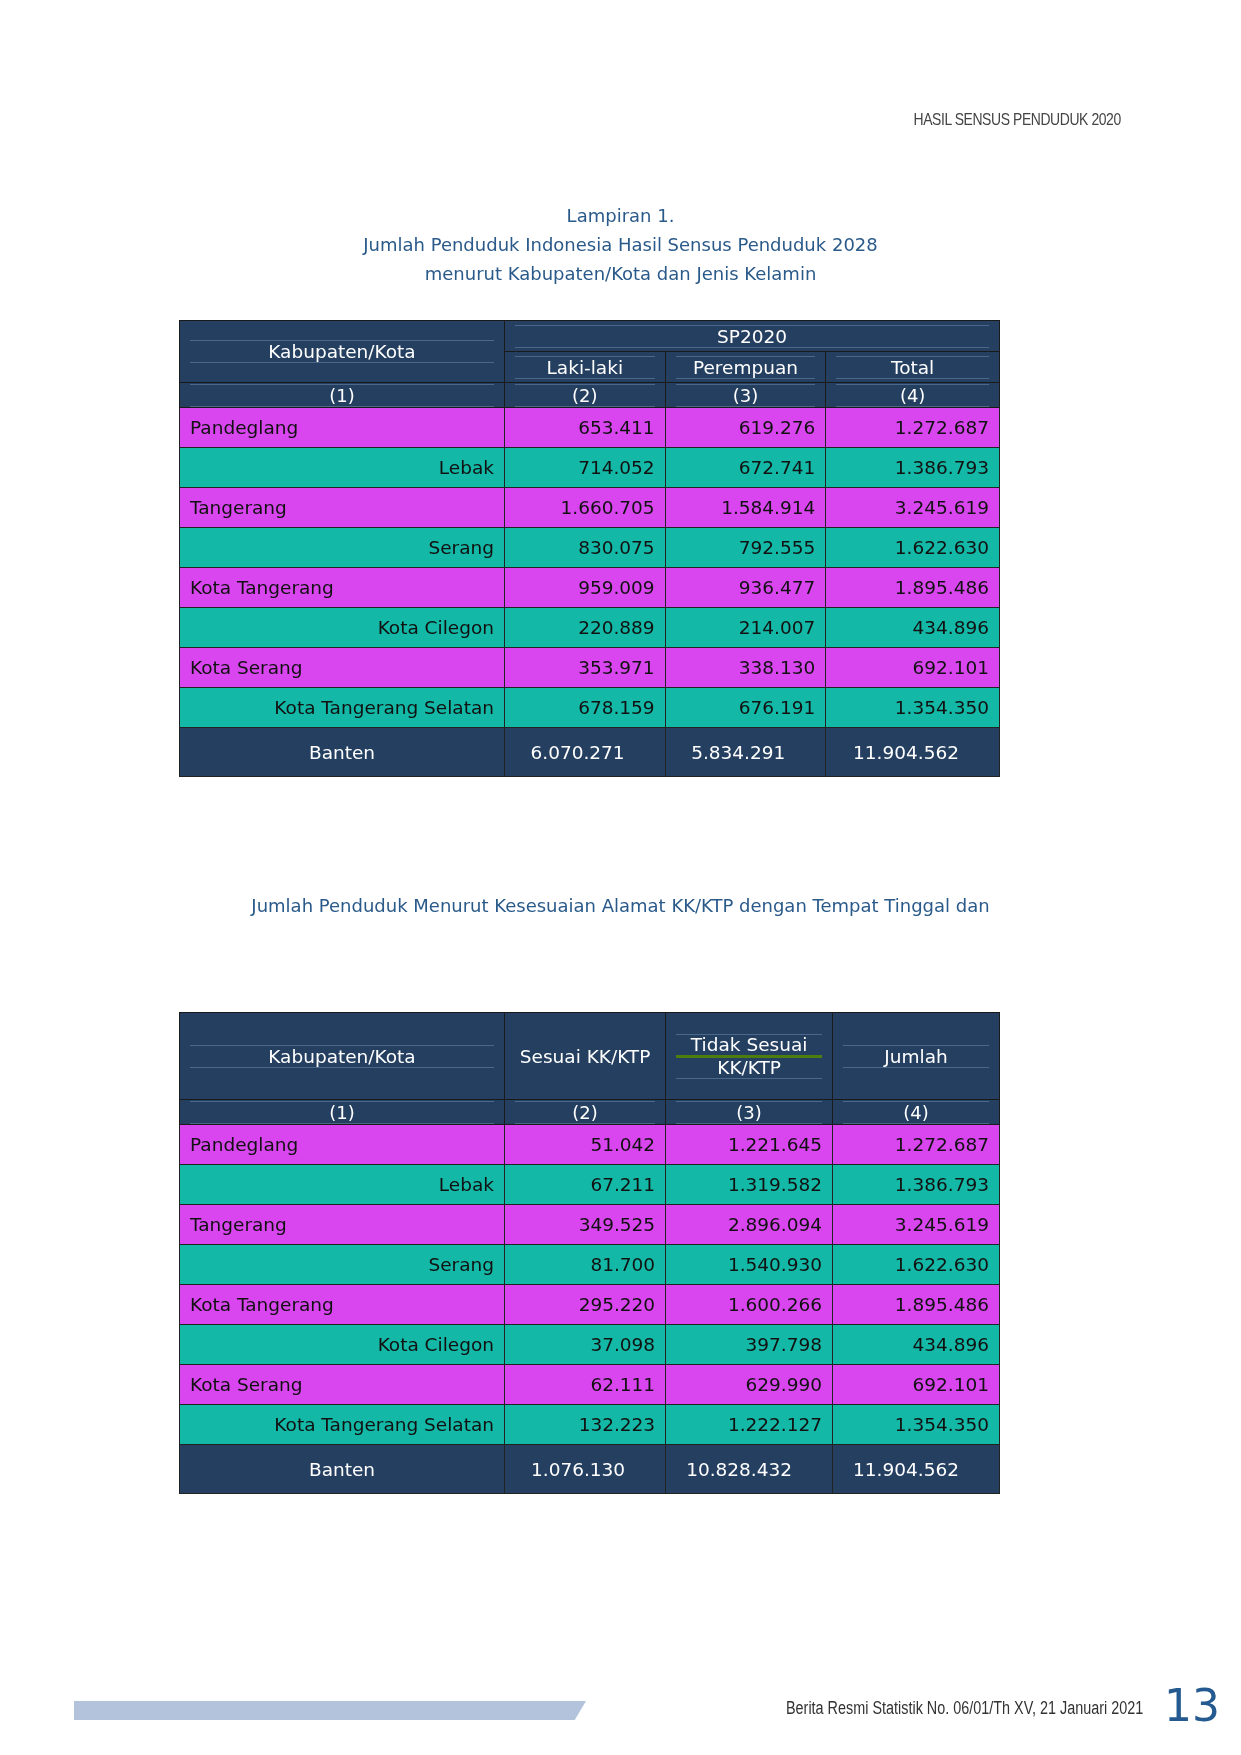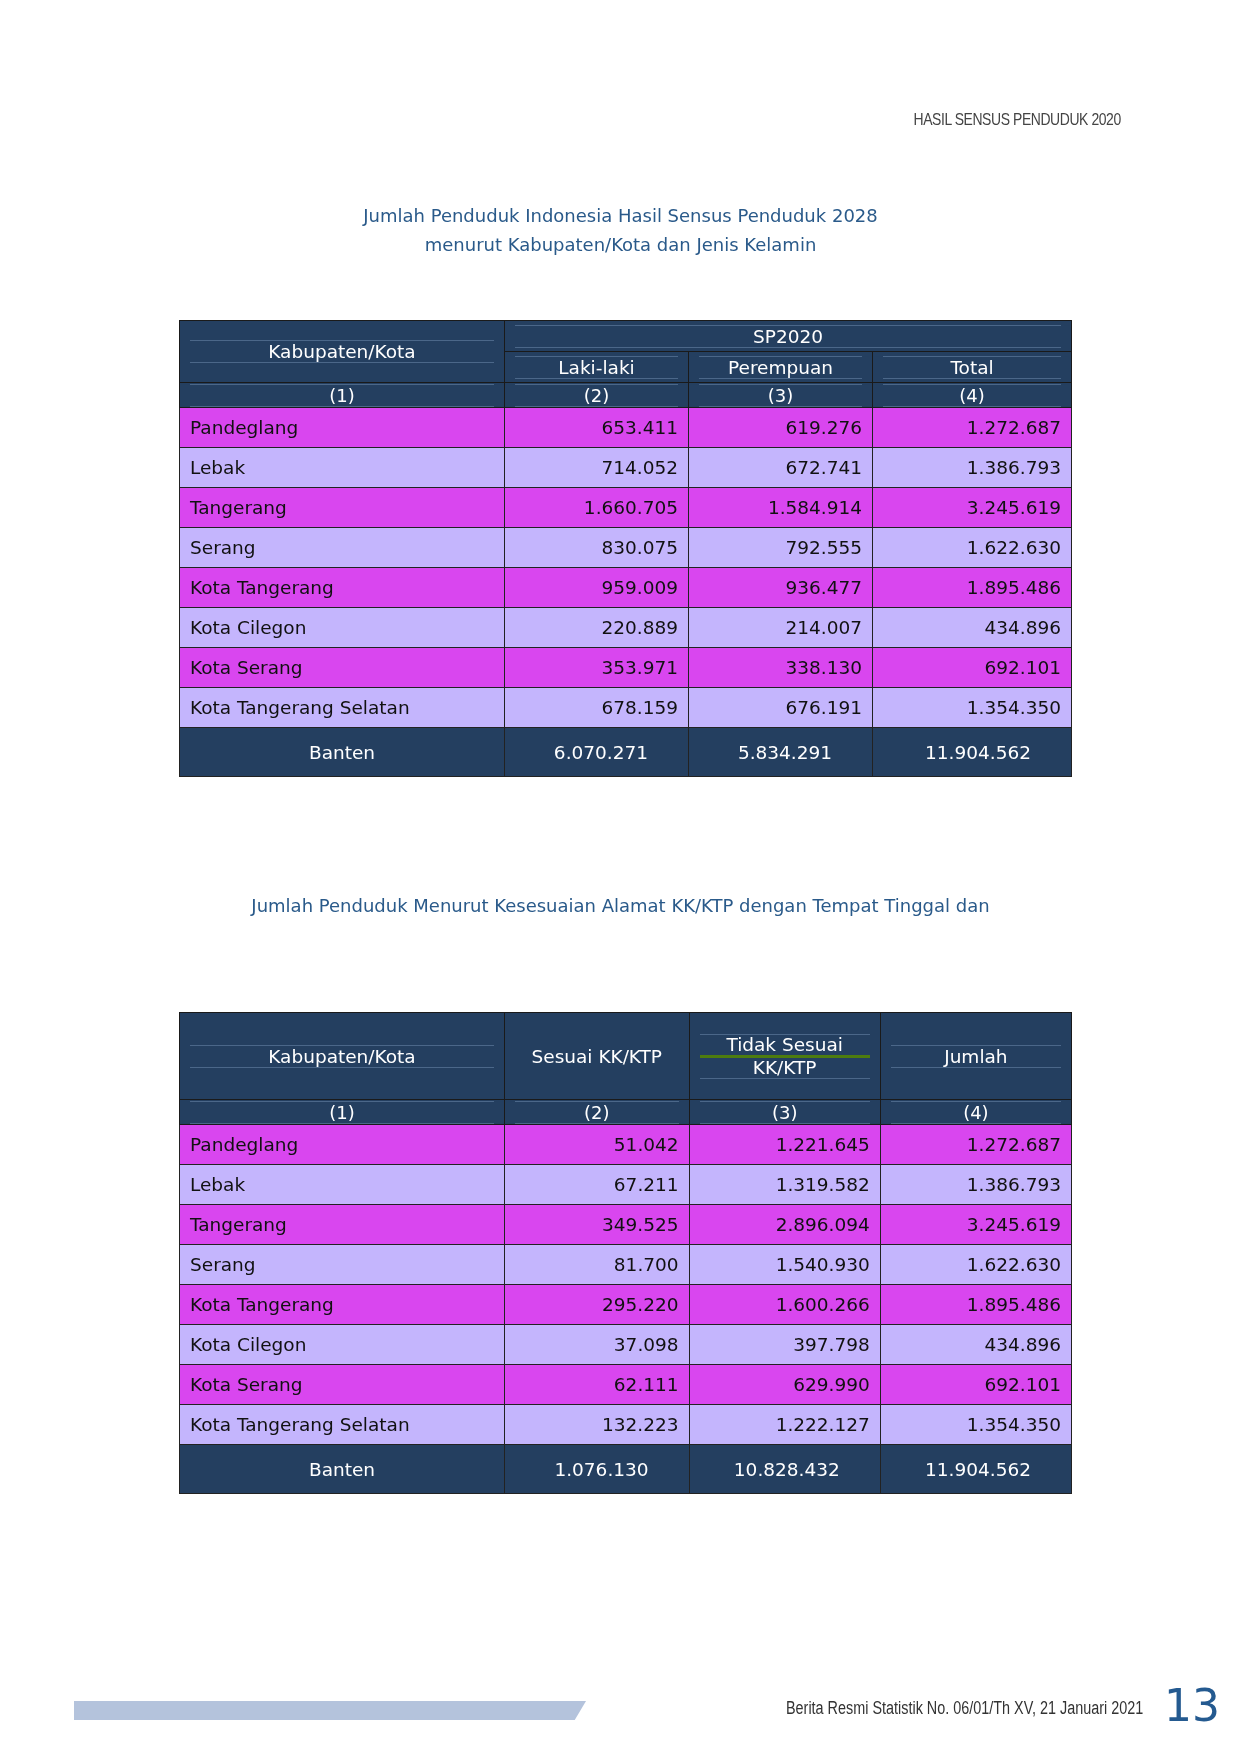--- a/index.html
+++ b/index.html
@@ -13,35 +13,35 @@
     letter-spacing: -0.5px; transform: scaleX(0.82); transform-origin: right center;
   }
   .caption {
     position: absolute; left: 0; width: 1241px; text-align: center;
     color: #2a5a8a; font-family: "DejaVu Sans", sans-serif; font-size: 18px; line-height: 29px;
   }
   .caption div { white-space: nowrap; }
   .caption1 { top: 201px; }
   .caption2 { top: 891px; }
   table.data {
-    position: absolute; left: 179px; width: 893px; border-collapse: collapse;
+    position: absolute; left: 179px; width: 821px; border-collapse: collapse;
     font-family: "DejaVu Sans", sans-serif; font-size: 18.5px;
     border: 1.5px solid #555;
   }
   table.t1 { top: 320px; }
   table.t2 { top: 1012px; }
   table.data th, table.data td { border: 1px solid #222; padding: 0 10px; }
   table.data th {
     background: #243f60; color: #fff; font-weight: normal; text-align: center;
     border-color: #1a1a1a;
   }
   th .inner { display: block; border-top: 1px solid #4b6789; border-bottom: 1px solid #4b6789; }
   table.data td { height: 39px; }
   tr.odd td { background: #d946ef; }
-  tr.even td { background: #c4b5fd; }
+  tr.even td { background: #14b8a6; text-align: right; }
   td.name { text-align: left; padding-left: 12px; width: 304px; }
   td.num { text-align: right; padding-right: 40px; }
   tr.total td { background: #243f60; color: #fff; height: 48px; }
   tr.total td.name { text-align: center; margin-left: 32px; }
   tr.total td.num { padding-right: 40px; }
   .colnum th { height: 24px; font-size: 18px; }
   .t1 .h1 th { height: 30px; }
   .t1 .h2 th { height: 30px; }
   .t2 .h1 th { height: 86px; }
   .footer-bar {
@@ -57,20 +57,21 @@
     position: absolute; top: 1680px; left: 1148px;
     font-family: "DejaVu Sans", sans-serif; font-size: 44px; color: #245a90; font-weight: normal; margin-left: 16px;
   }
 </style>
 </head>
 <body>
 
 <div class="running-head">HASIL SENSUS PENDUDUK 2020</div>
 
 <div class="caption caption1">
+  <div>Lampiran 1.</div>
   <div>Jumlah Penduduk Indonesia Hasil Sensus Penduduk 2028</div>
   <div>menurut Kabupaten/Kota dan Jenis Kelamin</div>
 </div>
 
 <table class="data t1">
   <thead>
     <tr class="h1">
       <th rowspan="2">
           <span class="inner">Kabupaten/Kota</span>
         </th>

